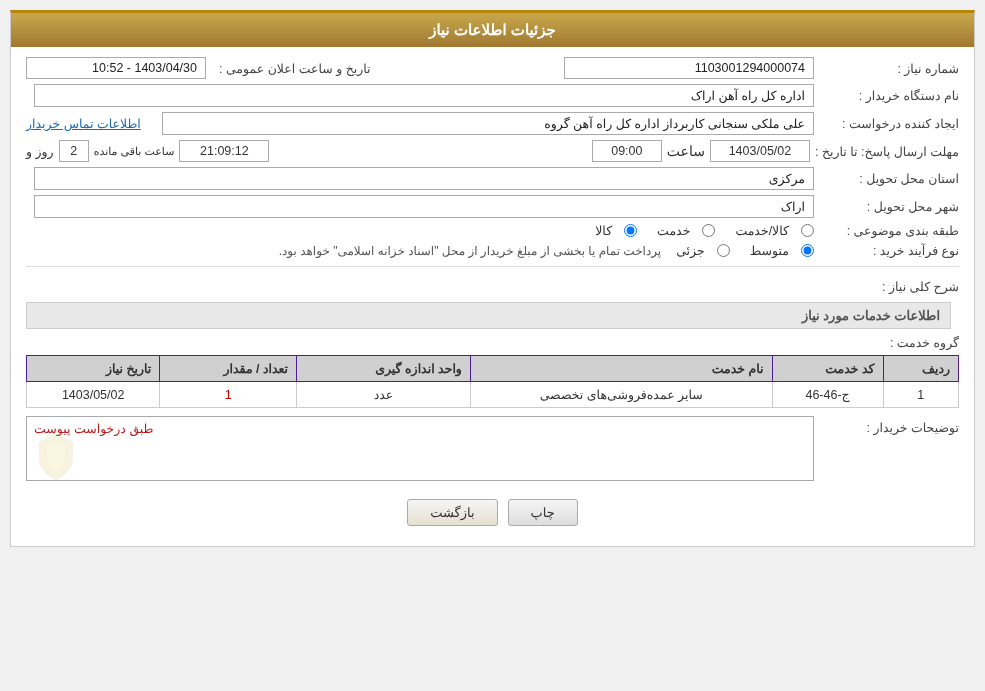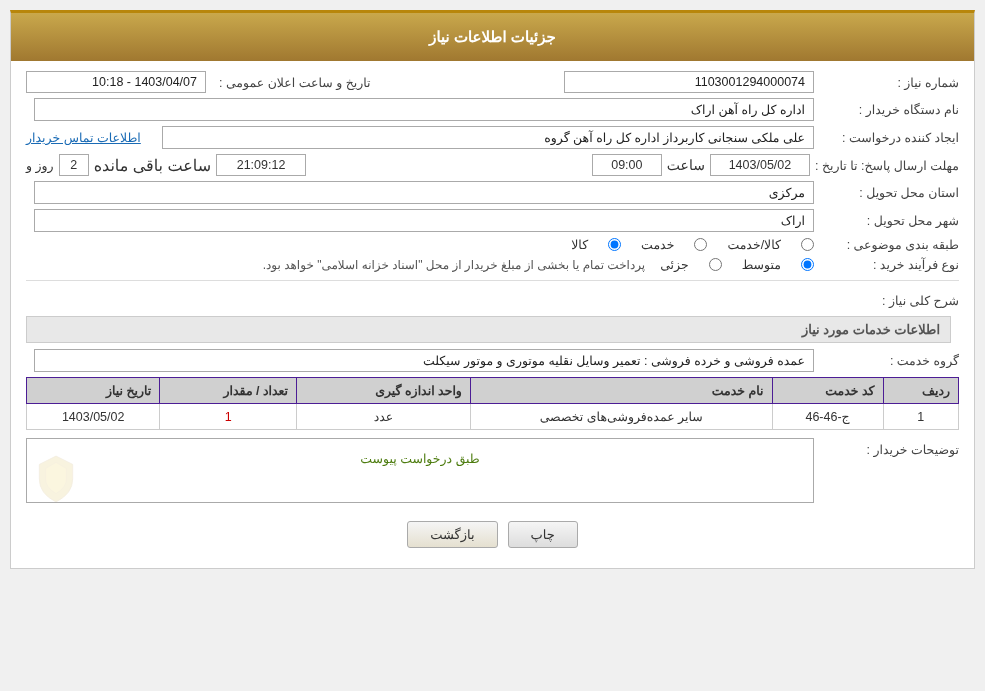--- a/index.html
+++ b/index.html
@@ -18,21 +18,21 @@
     }
     .main-card {
       background: #fff;
       border: 1px solid #ccc;
       border-top: 3px solid #b8860b;
     }
     .card-header {
       background: linear-gradient(to bottom, #c9a84c, #a07830);
       color: #fff;
       text-align: center;
-      padding: 15px 10px;
+      padding: 8px 10px;
       font-size: 15px;
       font-weight: bold;
     }
     .card-body {
       padding: 10px 15px;
     }
     .value-box {
       border: 1px solid #aaa;
       background: #fff;
       padding: 3px 8px;
@@ -72,21 +72,21 @@
     }
     .radio-group {
       display: flex;
       gap: 20px;
       align-items: center;
       direction: rtl;
     }
     .radio-item {
       display: flex;
       align-items: center;
-      gap: 20px;
+      gap: 12px;
       font-size: 12.5px;
     }
     .radio-item input[type="radio"] {
       margin: 0;
     }
     .note-text {
       font-size: 12px;
       color: #555;
       margin-right: 10px;
     }
@@ -181,42 +181,42 @@
     <div class="card-header">
       <span>جزئیات اطلاعات نیاز</span>
     </div>
     <div class="card-body">
 
       <div class="grid-row">
         <span class="lbl">شماره نیاز :</span>
         <div class="value-box" style="min-width:250px;">1103001294000074</div>
         <div style="flex:1;"></div>
         <span class="lbl" style="min-width:auto;margin-left:8px;margin-right:30px;">تاریخ و ساعت اعلان عمومی :</span>
-        <div class="value-box" style="min-width:180px;">1403/04/07 - 10:18</div>
+        <div class="value-box" style="min-width:180px;">1403/04/30 - 10:52</div>
       </div>
 
       <div class="grid-row">
         <span class="lbl">نام دستگاه خریدار :</span>
         <div class="value-box wide">اداره کل راه آهن اراک</div>
       </div>
 
       <div class="grid-row">
         <span class="lbl">ایجاد کننده درخواست :</span>
         <div class="value-box wide">علی ملکی سنجانی کاربرداز اداره کل راه آهن گروه</div>
         <span class="link-text" style="margin-right:8px;white-space:nowrap;">اطلاعات تماس خریدار</span>
       </div>
 
       <div class="grid-row">
         <span class="lbl">مهلت ارسال پاسخ: تا تاریخ :</span>
         <div class="small-box" style="min-width:100px;">1403/05/02</div>
         <span style="font-size:14px;">ساعت</span>
         <div class="small-box" style="min-width:70px;">09:00</div>
         <div style="flex:1;"></div>
         <div class="small-box" style="min-width:90px;">21:09:12</div>
-        <span style="font-size:16px;">ساعت باقی مانده</span>
+        <span style="font-size:11px;">ساعت باقی مانده</span>
         <div class="small-box" style="min-width:30px;">2</div>
         <span style="font-size:12.5px;">روز و</span>
       </div>
 
       <div class="grid-row">
         <span class="lbl">استان محل تحویل :</span>
         <div class="value-box wide">مرکزی</div>
       </div>
 
       <div class="grid-row">
@@ -260,21 +260,20 @@
       <hr class="separator">
 
       <div class="grid-row" style="align-items:flex-start;">
         <span class="lbl" style="padding-top:4px;">شرح کلی نیاز :</span>
       </div>
 
       <div class="section-title">اطلاعات خدمات مورد نیاز</div>
 
       <div class="grid-row">
         <span class="lbl">گروه خدمت :</span>
-        <div class="value-box wide">عمده فروشی و خرده فروشی : تعمیر وسایل نقلیه موتوری و موتور سیکلت</div>
       </div>
 
       <table class="data-table">
         <thead>
           <tr>
             <th>ردیف</th>
             <th>کد خدمت</th>
             <th>نام خدمت</th>
             <th>واحد اندازه گیری</th>
             <th>تعداد / مقدار</th>
@@ -290,21 +289,21 @@
       <td class="red">1</td>
       <td>1403/05/02</td>
     </tr>
           </tbody>
       </table>
 
       <div class="grid-row" style="align-items:flex-start;margin-top:8px;">
         <span class="lbl" style="padding-top:4px;">توضیحات خریدار :</span>
         <div style="flex:1;position:relative;">
           <textarea class="textarea-box" style="height: 65px;" readonly=""></textarea>
-          <div style="position:absolute;top:13px;right:8px;font-size:12.5px;color:#4d7c0f;pointer-events:none;text-align:center;width:calc(100% - 16px);">طبق درخواست پیوست</div>
+          <div style="position:absolute;top:5px;right:8px;font-size:12.5px;color:#b91c1c;pointer-events:none;text-align:left;width:calc(100% - 16px);">طبق درخواست پیوست</div>
           <svg style="position:absolute;bottom:2px;left:5px;width:50px;height:50px;opacity:0.12;" viewBox="0 0 100 120" xmlns="http://www.w3.org/2000/svg">
             <path d="M50 5 L90 25 L90 60 Q90 95 50 115 Q10 95 10 60 L10 25 Z" fill="#c8a000" stroke="#a07000" stroke-width="2"></path>
             <path d="M50 20 L75 35 L75 60 Q75 80 50 95 Q25 80 25 60 L25 35 Z" fill="#e6b800" stroke="#a07000" stroke-width="1"></path>
           </svg>
         </div>
       </div>
 
       <div class="btn-row">
         <button class="btn btn-print">چاپ</button>
         <button class="btn btn-back">بازگشت</button>

